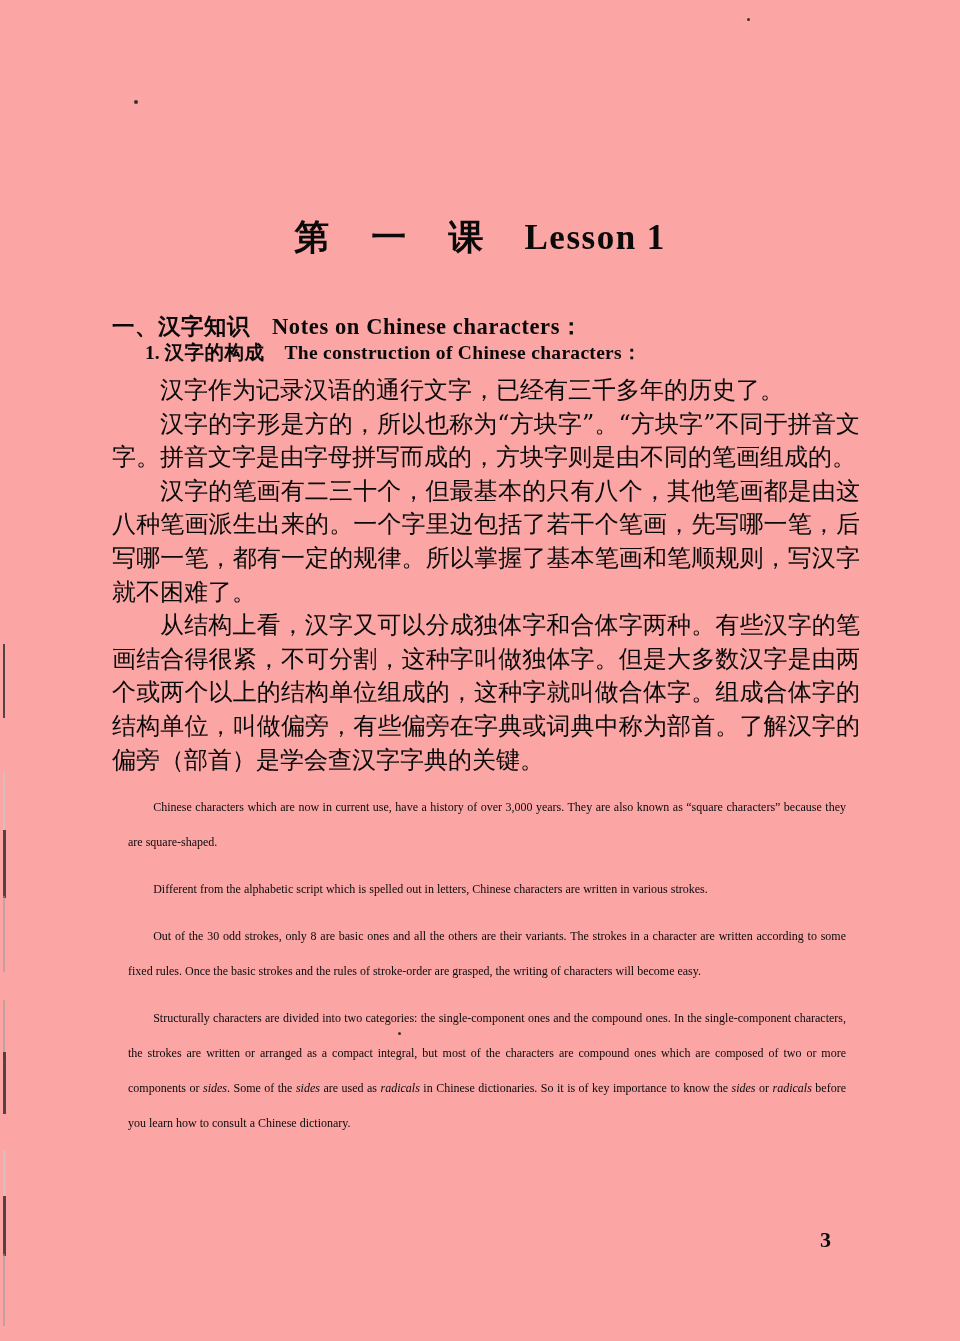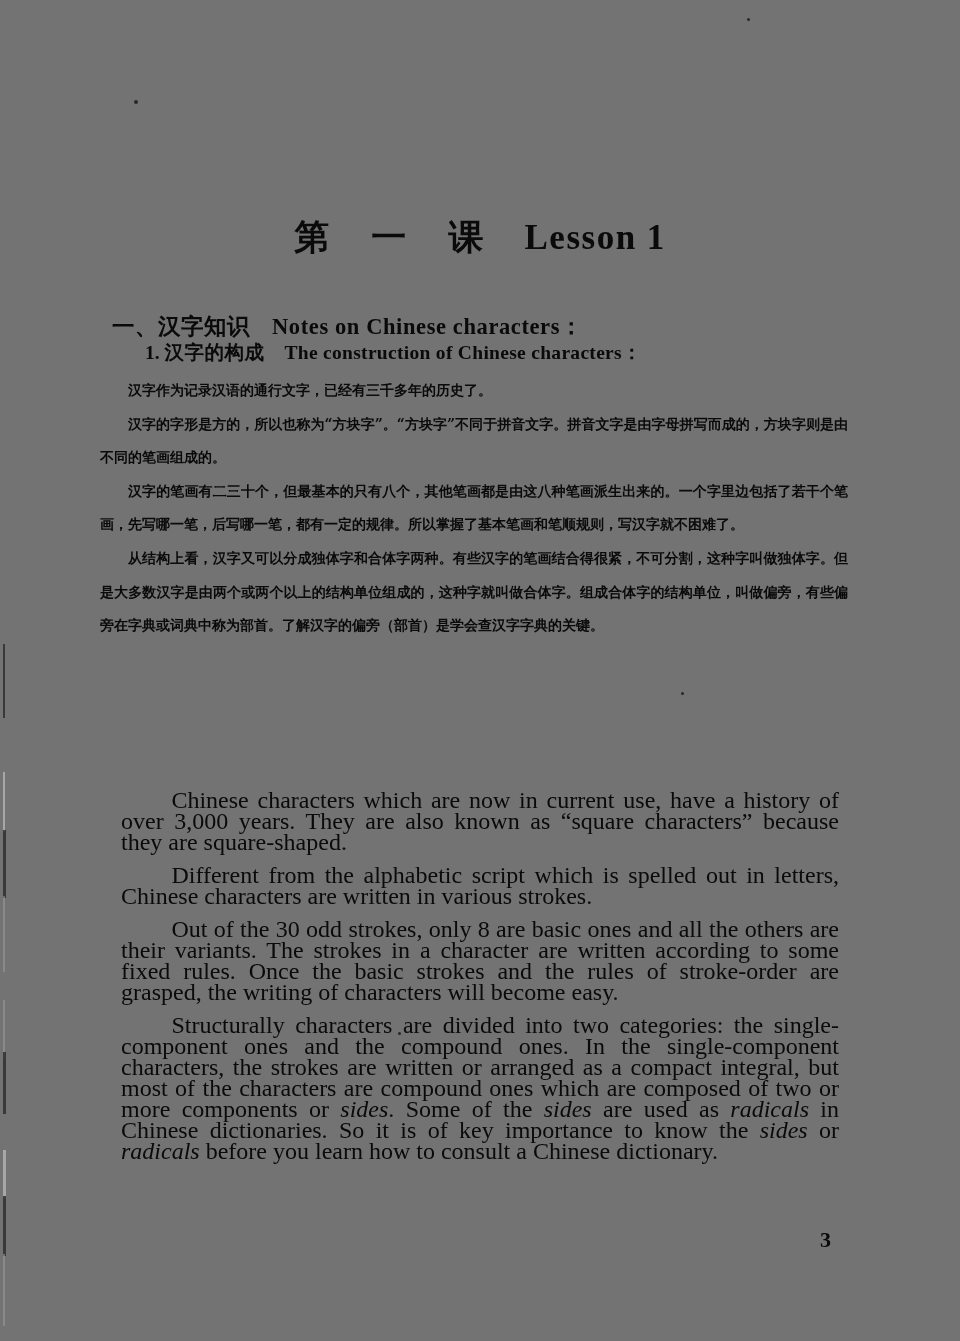--- a/index.html
+++ b/index.html
@@ -4,21 +4,21 @@
 <style>
   html, body {
     margin: 0;
     padding: 0;
     background: #ffffff;
   }
   .page {
     position: relative;
     width: 960px;
     height: 1341px;
-    background: #737373;
+    background: #fca5a5;
     overflow: hidden;
     font-family: "Liberation Serif", "DejaVu Serif", serif;
     color: #0a0a0a;
   }
 
   
   .speck {
     position: absolute;
     background: #1a1a1a;
     border-radius: 50%;
@@ -74,44 +74,44 @@
     font-weight: bold;
     white-space: nowrap;
   }
   .heading-2 .num { letter-spacing: 0px; }
   .heading-2 .cn { font-family: "DejaVu Serif", "Liberation Serif", serif; letter-spacing: .5px; }
   .heading-2 .en { margin-left: 20px; letter-spacing: .3px; }
 
   
   .cn-body {
     position: absolute;
-    left: 100px;
+    left: 112px;
     top: 374px;
     width: 748px;
     font-family: "DejaVu Serif", "Liberation Serif", serif;
-    font-size: 14px;
+    font-size: 24px;
     line-height: 33.6px;
     text-align: justify;
     text-justify: inter-character;
     letter-spacing: 0px;
-    font-weight: 700;
+    font-weight: 400;
   }
   .cn-body p {
     margin: 0 0 0 0;
     text-indent: 2em;
   }
 
   
   .en-body {
     position: absolute;
-    left: 121px;
+    left: 128px;
     top: 790px;
     width: 718px;
-    font-size: 24px;
-    line-height: 21px;
+    font-size: 12px;
+    line-height: 35px;
     text-align: justify;
   }
   .en-body p {
     margin: 0 0 12px 0;
     text-indent: 2.1em;
   }
   .en-body p:last-child { margin-bottom: 17px; }
   .en-body i { font-style: italic; }
 
   

